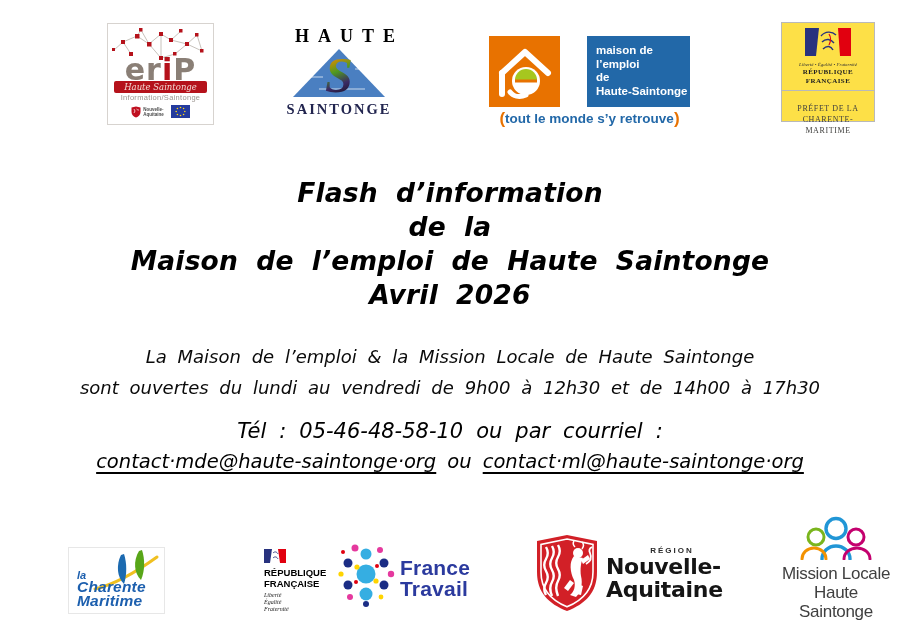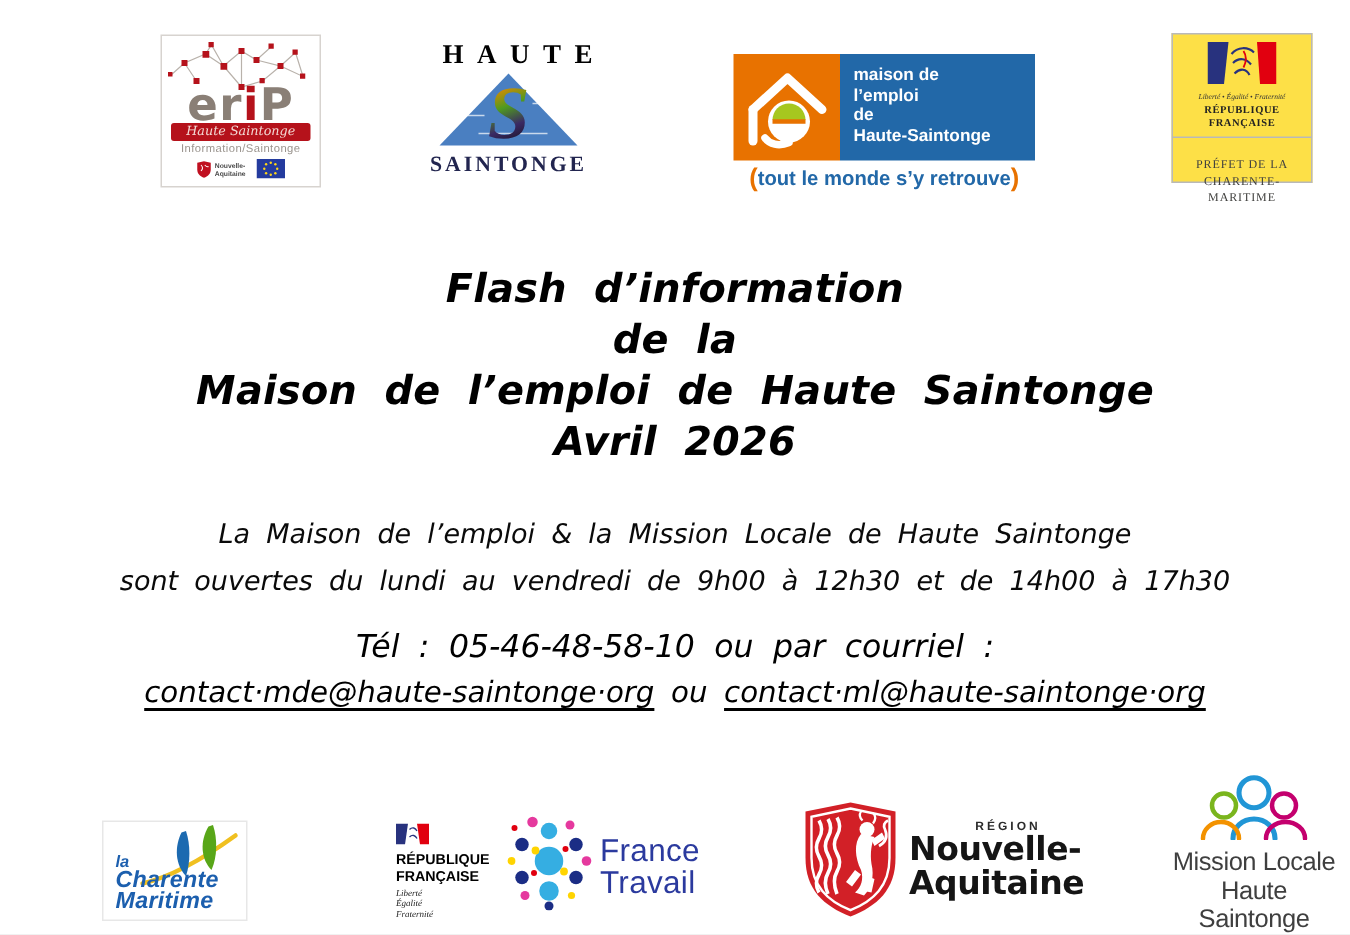--- a/index.html
+++ b/index.html
@@ -18,21 +18,21 @@
   .erip-sub{font-size:7.5px;color:#9a948e;line-height:10px;letter-spacing:.3px;}
   .erip-badges{display:flex;justify-content:center;align-items:center;gap:7px;margin-top:2px;}
   .erip-na{display:flex;align-items:center;gap:2px;}
   .erip-na-text{font-size:4.5px;font-weight:bold;color:#4a4a4a;line-height:5px;text-align:left;}
 
   .hs-box{left:286px;top:26px;width:106px;height:88px;text-align:center;}
   .hs-top{font-family:"Liberation Serif",serif;font-weight:bold;font-size:18px;color:#000000;letter-spacing:9px;margin-left:9px;}
   .hs-bottom{font-family:"Liberation Serif",serif;font-weight:bold;font-size:14.5px;color:#22254f;letter-spacing:2px;margin-top:-2px;}
 
   .mde-box{left:489px;top:36px;width:201px;}
-  .mde-squares{display:flex;height:71px;}
+  .mde-squares{display:flex;height:71px;gap:27px;}
   .mde-orange{width:71px;height:71px;background:#e87200;position:relative;}
   .mde-blue{width:130px;height:71px;background:#2268a8;color:#fff;font-weight:bold;font-size:11.5px;
             line-height:13.5px;padding:8px 0 0 9px;box-sizing:border-box;text-align:left;}
   .mde-tagline{margin-top:2px;text-align:center;font-weight:bold;font-size:13.5px;color:#2268a8;white-space:nowrap;}
   .mde-paren{color:#e87200;font-size:17px;font-weight:bold;vertical-align:-1px;}
 
   .pref-box{left:781px;top:22px;width:94px;height:100px;border:1px solid #b9b9b9;background:#fde047;text-align:center;box-sizing:border-box;}
   .pref-motto{font-family:"Liberation Serif",serif;font-style:italic;font-size:5px;color:#333;line-height:6px;margin-top:2px;}
   .pref-rf{font-family:"Liberation Serif",serif;font-weight:bold;font-size:7px;color:#222;letter-spacing:.4px;line-height:9px;}
   .pref-div{border-top:1px solid #b9b9b9;margin:4px 0 0 0;}
@@ -47,21 +47,21 @@
 
   
   .cm-box{left:68px;top:547px;width:95px;height:65px;border:1px solid #e7e7e7;background:#fff;}
   .cm-text{position:absolute;left:8px;top:22px;color:#1c5fae;font-style:italic;font-weight:bold;line-height:14px;}
   .cm-la{font-size:11px;line-height:10px;}
   .cm-big{font-size:15.5px;letter-spacing:.2px;}
 
   .ft-rf{left:264px;top:549px;width:72px;text-align:left;}
   .ft-rf-name{font-size:9.5px;font-weight:bold;color:#000;line-height:10.5px;margin-top:1px;}
   .ft-rf-motto{font-family:"Liberation Serif",serif;font-style:italic;font-size:6px;color:#222;line-height:7px;margin-top:3px;}
-  .ft-brand{left:400px;top:557px;color:#2b3a9e;font-weight:normal;font-size:21px;line-height:21px;letter-spacing:.2px;}
+  .ft-brand{left:400px;top:557px;color:#2b3a9e;font-weight:bold;font-size:21px;line-height:21px;letter-spacing:.2px;}
 
   .na-text{left:606px;top:546px;width:106px;text-align:center;color:#151515;}
   .na-region{font-size:8px;font-weight:bold;letter-spacing:2px;color:#2b2b2b;margin-left:26px;}
   .na-big{font-family:"DejaVu Sans",sans-serif;font-weight:bold;font-size:22px;line-height:23px;letter-spacing:-.3px;}
 
   .ml-box{left:776px;top:516px;width:120px;text-align:center;}
   .ml-name{font-size:17px;line-height:19px;color:#3f3f3f;font-weight:normal;letter-spacing:-.3px;}
   .ml-name2{font-weight:normal;}
 </style>
 </head>

